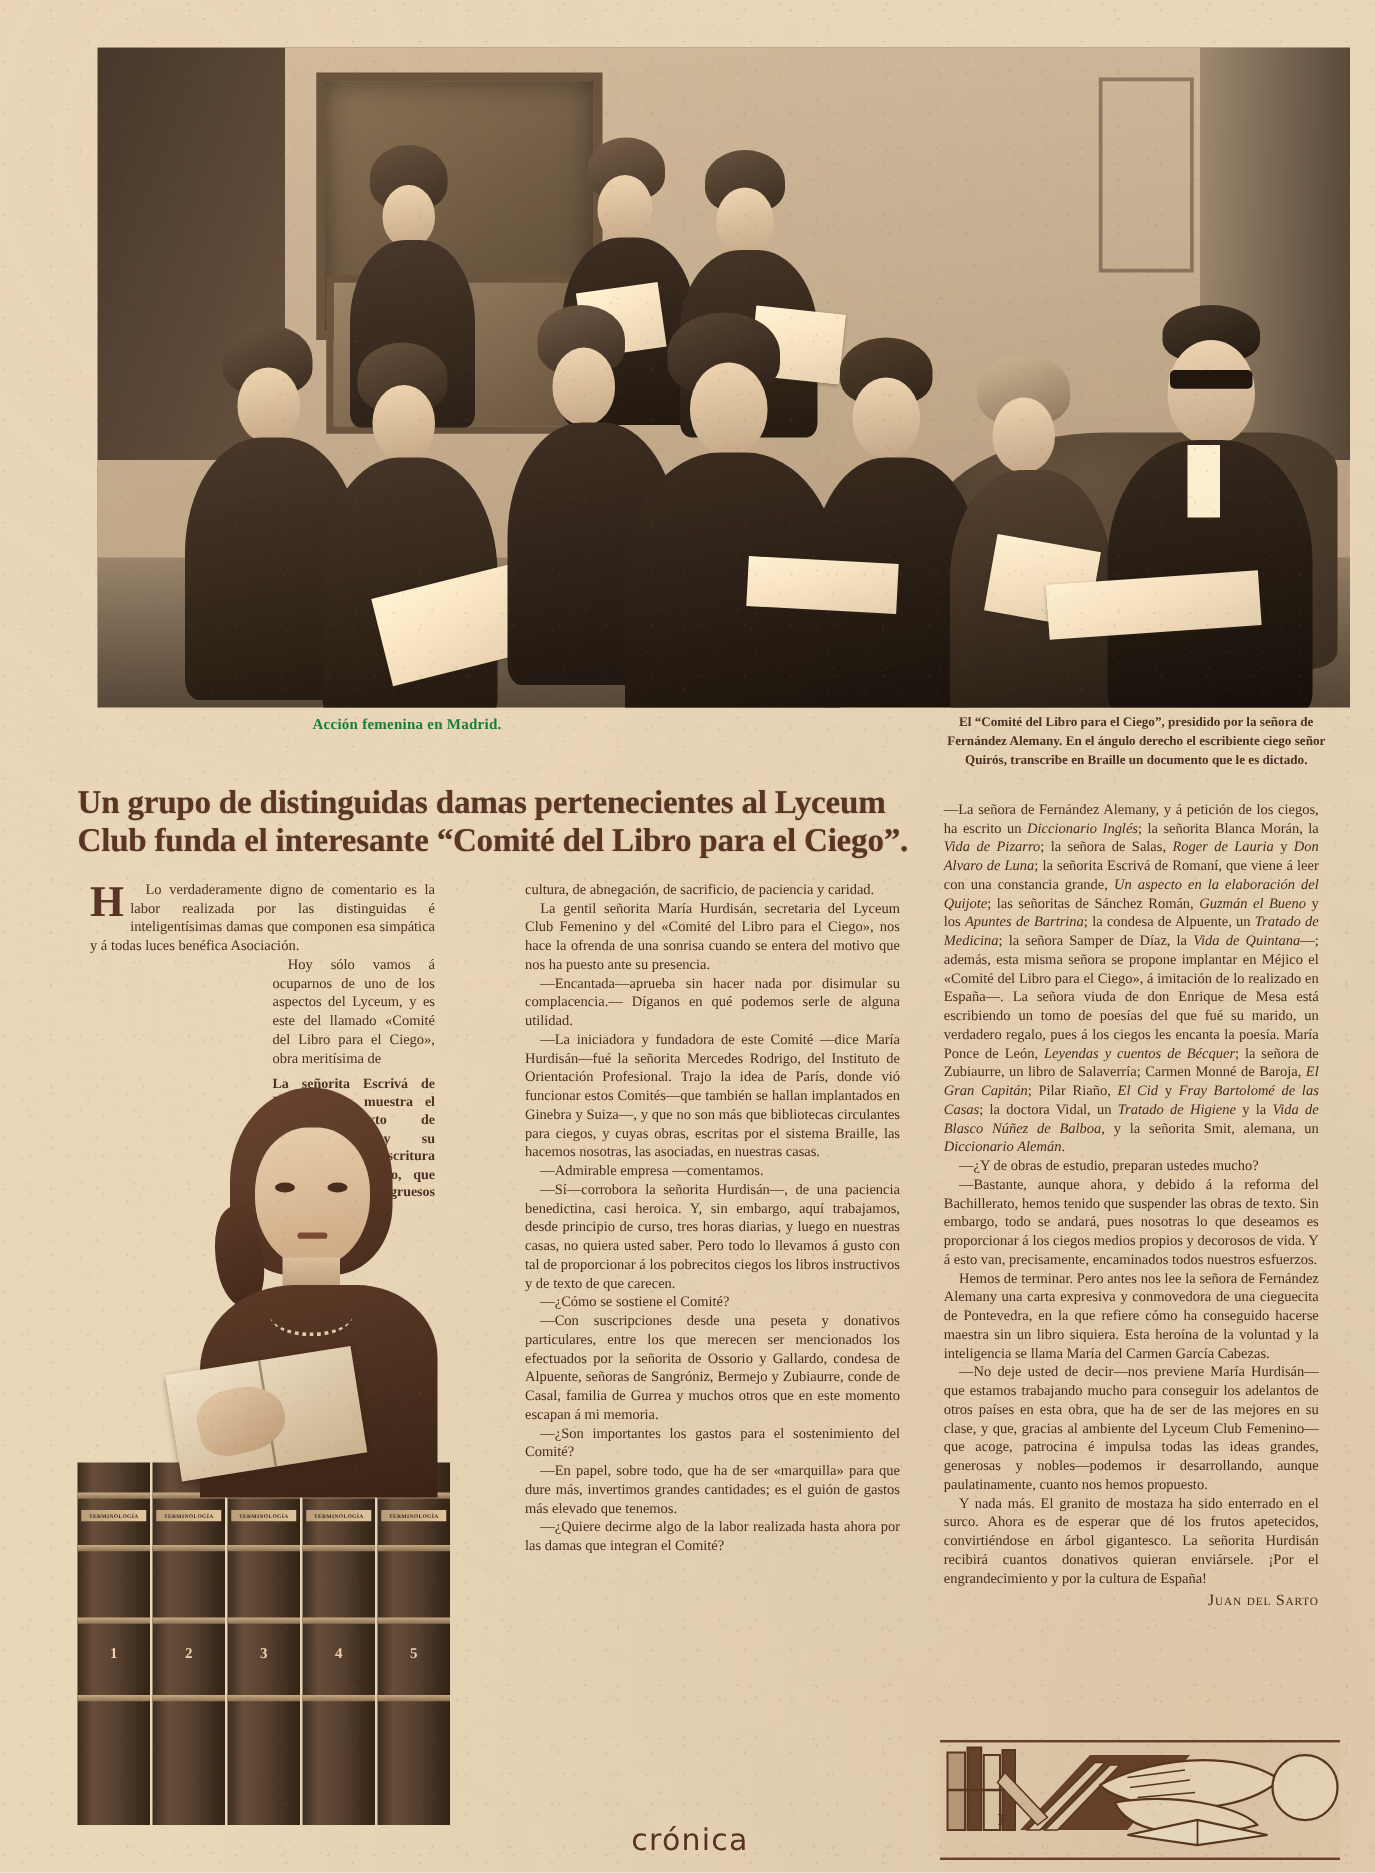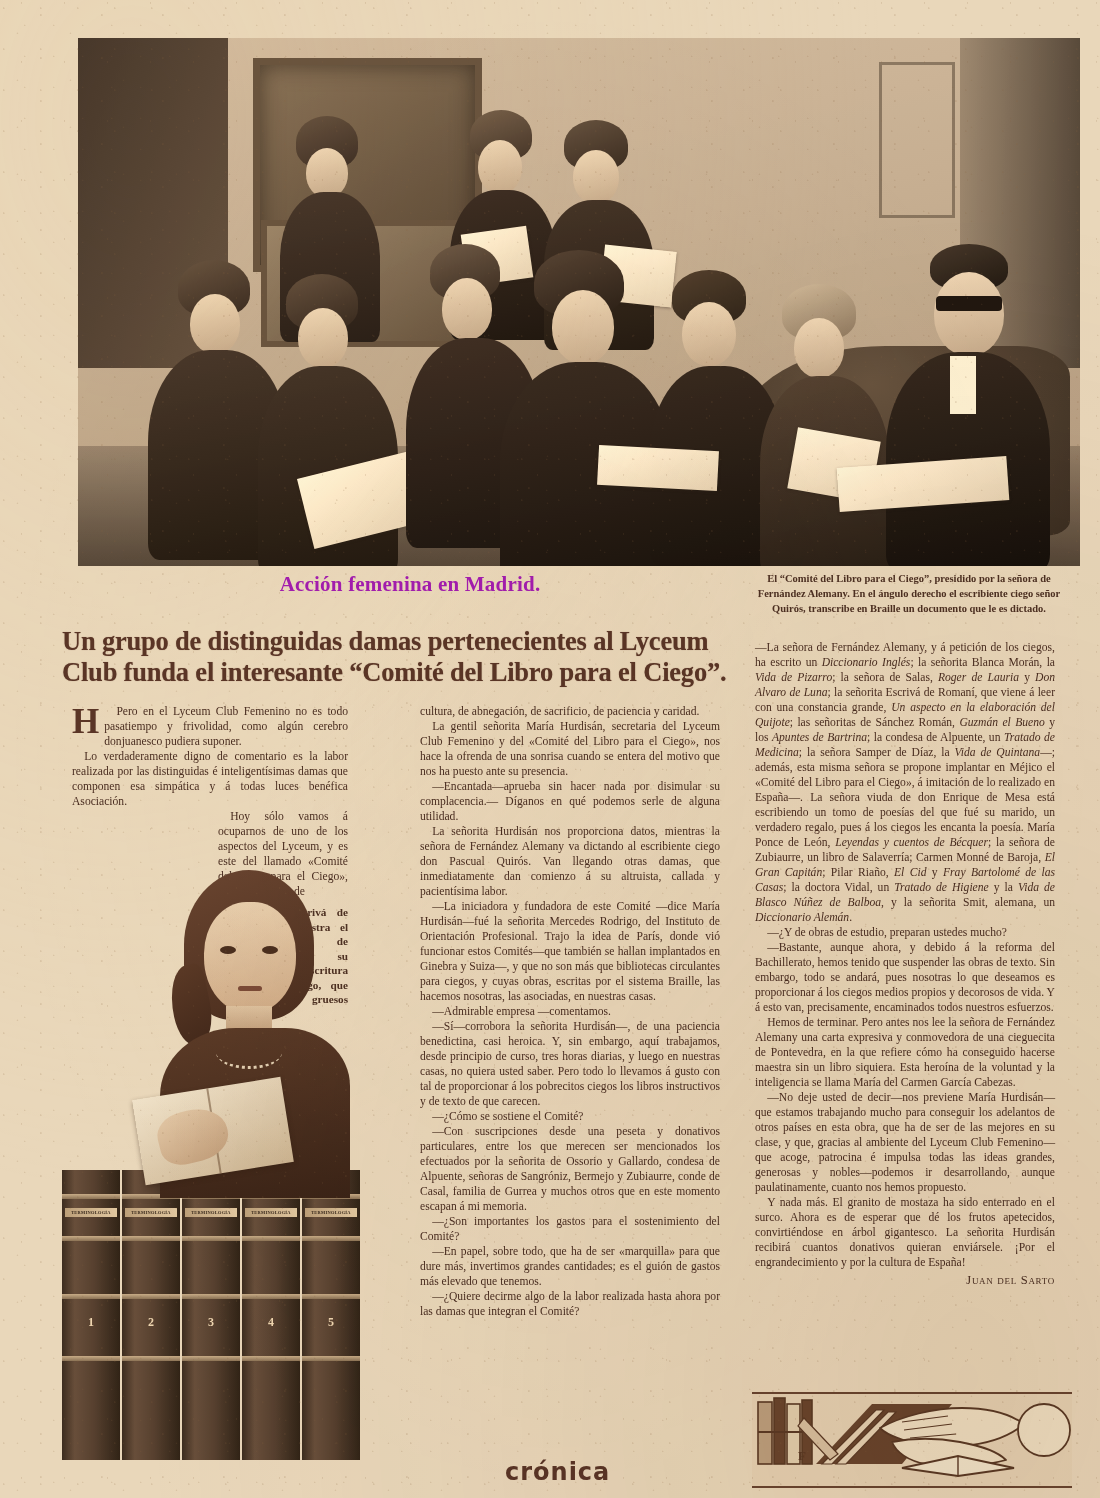--- a/index.html
+++ b/index.html
@@ -63,22 +63,22 @@
   .fig .hat{position:absolute;border-radius:50% 50% 38% 38%;}
   .fig .body{position:absolute;border-radius:44% 44% 8% 8%;}
   .fig .face{position:absolute;border-radius:50% 50% 48% 48%;
     background:linear-gradient(170deg,#e4c6a4,#c09a77);}
   .paper-sheet{position:absolute;background:linear-gradient(160deg,#f2e4cd,#d8c2a3);
     box-shadow:0 1px 3px rgba(50,32,18,.4);}
 
   
   .cap-left{
     position:absolute;left:250px;top:572px;width:320px;
-    text-align:center;font-weight:bold;font-size:21px;
-    letter-spacing:.2px;color:#a21caf;
+    text-align:left;font-weight:bold;font-size:12px;
+    letter-spacing:.2px;color:#15803d;
   }
   .cap-right{
     position:absolute;left:750px;top:572px;width:318px;
     text-align:center;font-weight:bold;font-size:10.5px;line-height:1.42;
     color:#4d3022;
   }
 
   
   .headline{
     position:absolute;left:62px;top:608px;width:672px;
@@ -166,21 +166,21 @@
     background:linear-gradient(90deg,#b89468,#d8bb92);
     font-size:4.4px;color:#3a2313;text-align:center;line-height:9px;
     letter-spacing:.3px;overflow:hidden;font-weight:bold;}
   .book .num{position:absolute;left:0;right:0;top:145px;text-align:center;
     font-size:12px;color:#e3c9a4;font-weight:bold;}
 
   
   .logo{
     position:absolute;left:505px;top:1458px;
     font-family:"DejaVu Sans", sans-serif;
-    font-weight:bold;font-size:24px;letter-spacing:1px;
+    font-weight:normal;font-size:24px;letter-spacing:1px;
     color:#5a3526;
   }
 
   
   .deco{
     position:absolute;left:752px;top:1392px;width:320px;height:92px;
     background:#e6d2b4;border-top:2px solid #6a452f;border-bottom:2px solid #6a452f;
     overflow:hidden;
   }
   .deco svg{display:block;}
@@ -262,21 +262,20 @@
 
 <div class="cap-left">Acción femenina en Madrid.</div>
 <div class="cap-right">El “Comité del Libro para el Ciego”, presidido por la señora de Fernández Alemany. En el ángulo derecho el escribiente ciego señor Quirós, transcribe en Braille un documento que le es dictado.</div>
 
 <h1 class="headline">Un grupo de distinguidas damas pertenecientes al Lyceum Club funda el interesante “Comité del Libro para el Ciego”.</h1>
 
 <div class="col" id="col1">
   <p class="noind">
     <span class="dropcap">H</span>
   </p>
-  <p>Pero en el Lyceum Club Femenino no es todo pasatiempo y frivolidad, como algún cerebro donjuanesco pudiera suponer.</p>
   <p>Lo verdaderamente digno de comentario es la labor realizada por las distinguidas é inteligentísimas damas que componen esa simpática y á todas luces benéfica Asociación.</p>
   <div class="portrait-float"></div>
   <p>Hoy sólo vamos á ocuparnos de uno de los aspectos del Lyceum, y es este del llamado «Comité del Libro para el Ciego», obra meritísima de</p>
   <p class="bold-cap noind" style="margin-top:6px;">La señorita Escrivá de Romaní nos muestra el pequeño texto de Terminología y su traducción á escritura Braille, para ciego, que ocupa cinco gruesos volúmenes.</p>
 </div>
 
 <div class="portrait">
   <div class="pt-person">
     <div class="pt-hair"></div>
     <div class="pt-face">
@@ -332,21 +331,20 @@
       <div class="band" style="top:186px"></div>
     <div class="lbl">TERMINOLOGÍA</div>
     <div class="num">5</div>
   </div>
 </div>
 
 <div class="col" id="col2">
   <p class="noind">cultura, de abnegación, de sacrificio, de paciencia y caridad.</p>
   <p>La gentil señorita María Hurdisán, secretaria del Lyceum Club Femenino y del «Comité del Libro para el Ciego», nos hace la ofrenda de una sonrisa cuando se entera del motivo que nos ha puesto ante su presencia.</p>
   <p>—Encantada—aprueba sin hacer nada por disimular su complacencia.— Díganos en qué podemos serle de alguna utilidad.</p>
-  <p>La señorita Hurdisán nos proporciona datos, mientras la señora de Fernández Alemany va dictando al escribiente ciego don Pascual Quirós. Van llegando otras damas, que inmediatamente dan comienzo á su altruista, callada y pacientísima labor.</p>
   <p>—La iniciadora y fundadora de este Comité —dice María Hurdisán—fué la señorita Mercedes Rodrigo, del Instituto de Orientación Profesional. Trajo la idea de París, donde vió funcionar estos Comités—que también se hallan implantados en Ginebra y Suiza—, y que no son más que bibliotecas circulantes para ciegos, y cuyas obras, escritas por el sistema Braille, las hacemos nosotras, las asociadas, en nuestras casas.</p>
   <p>—Admirable empresa —comentamos.</p>
   <p>—Sí—corrobora la señorita Hurdisán—, de una paciencia benedictina, casi heroica. Y, sin embargo, aquí trabajamos, desde principio de curso, tres horas diarias, y luego en nuestras casas, no quiera usted saber. Pero todo lo llevamos á gusto con tal de proporcionar á los pobrecitos ciegos los libros instructivos y de texto de que carecen.</p>
   <p>—¿Cómo se sostiene el Comité?</p>
   <p>—Con suscripciones desde una peseta y donativos particulares, entre los que merecen ser mencionados los efectuados por la señorita de Ossorio y Gallardo, condesa de Alpuente, señoras de Sangróniz, Bermejo y Zubiaurre, conde de Casal, familia de Gurrea y muchos otros que en este momento escapan á mi memoria.</p>
   <p>—¿Son importantes los gastos para el sostenimiento del Comité?</p>
   <p>—En papel, sobre todo, que ha de ser «marquilla» para que dure más, invertimos grandes cantidades; es el guión de gastos más elevado que tenemos.</p>
   <p>—¿Quiere decirme algo de la labor realizada hasta ahora por las damas que integran el Comité?</p>
 </div>
 

